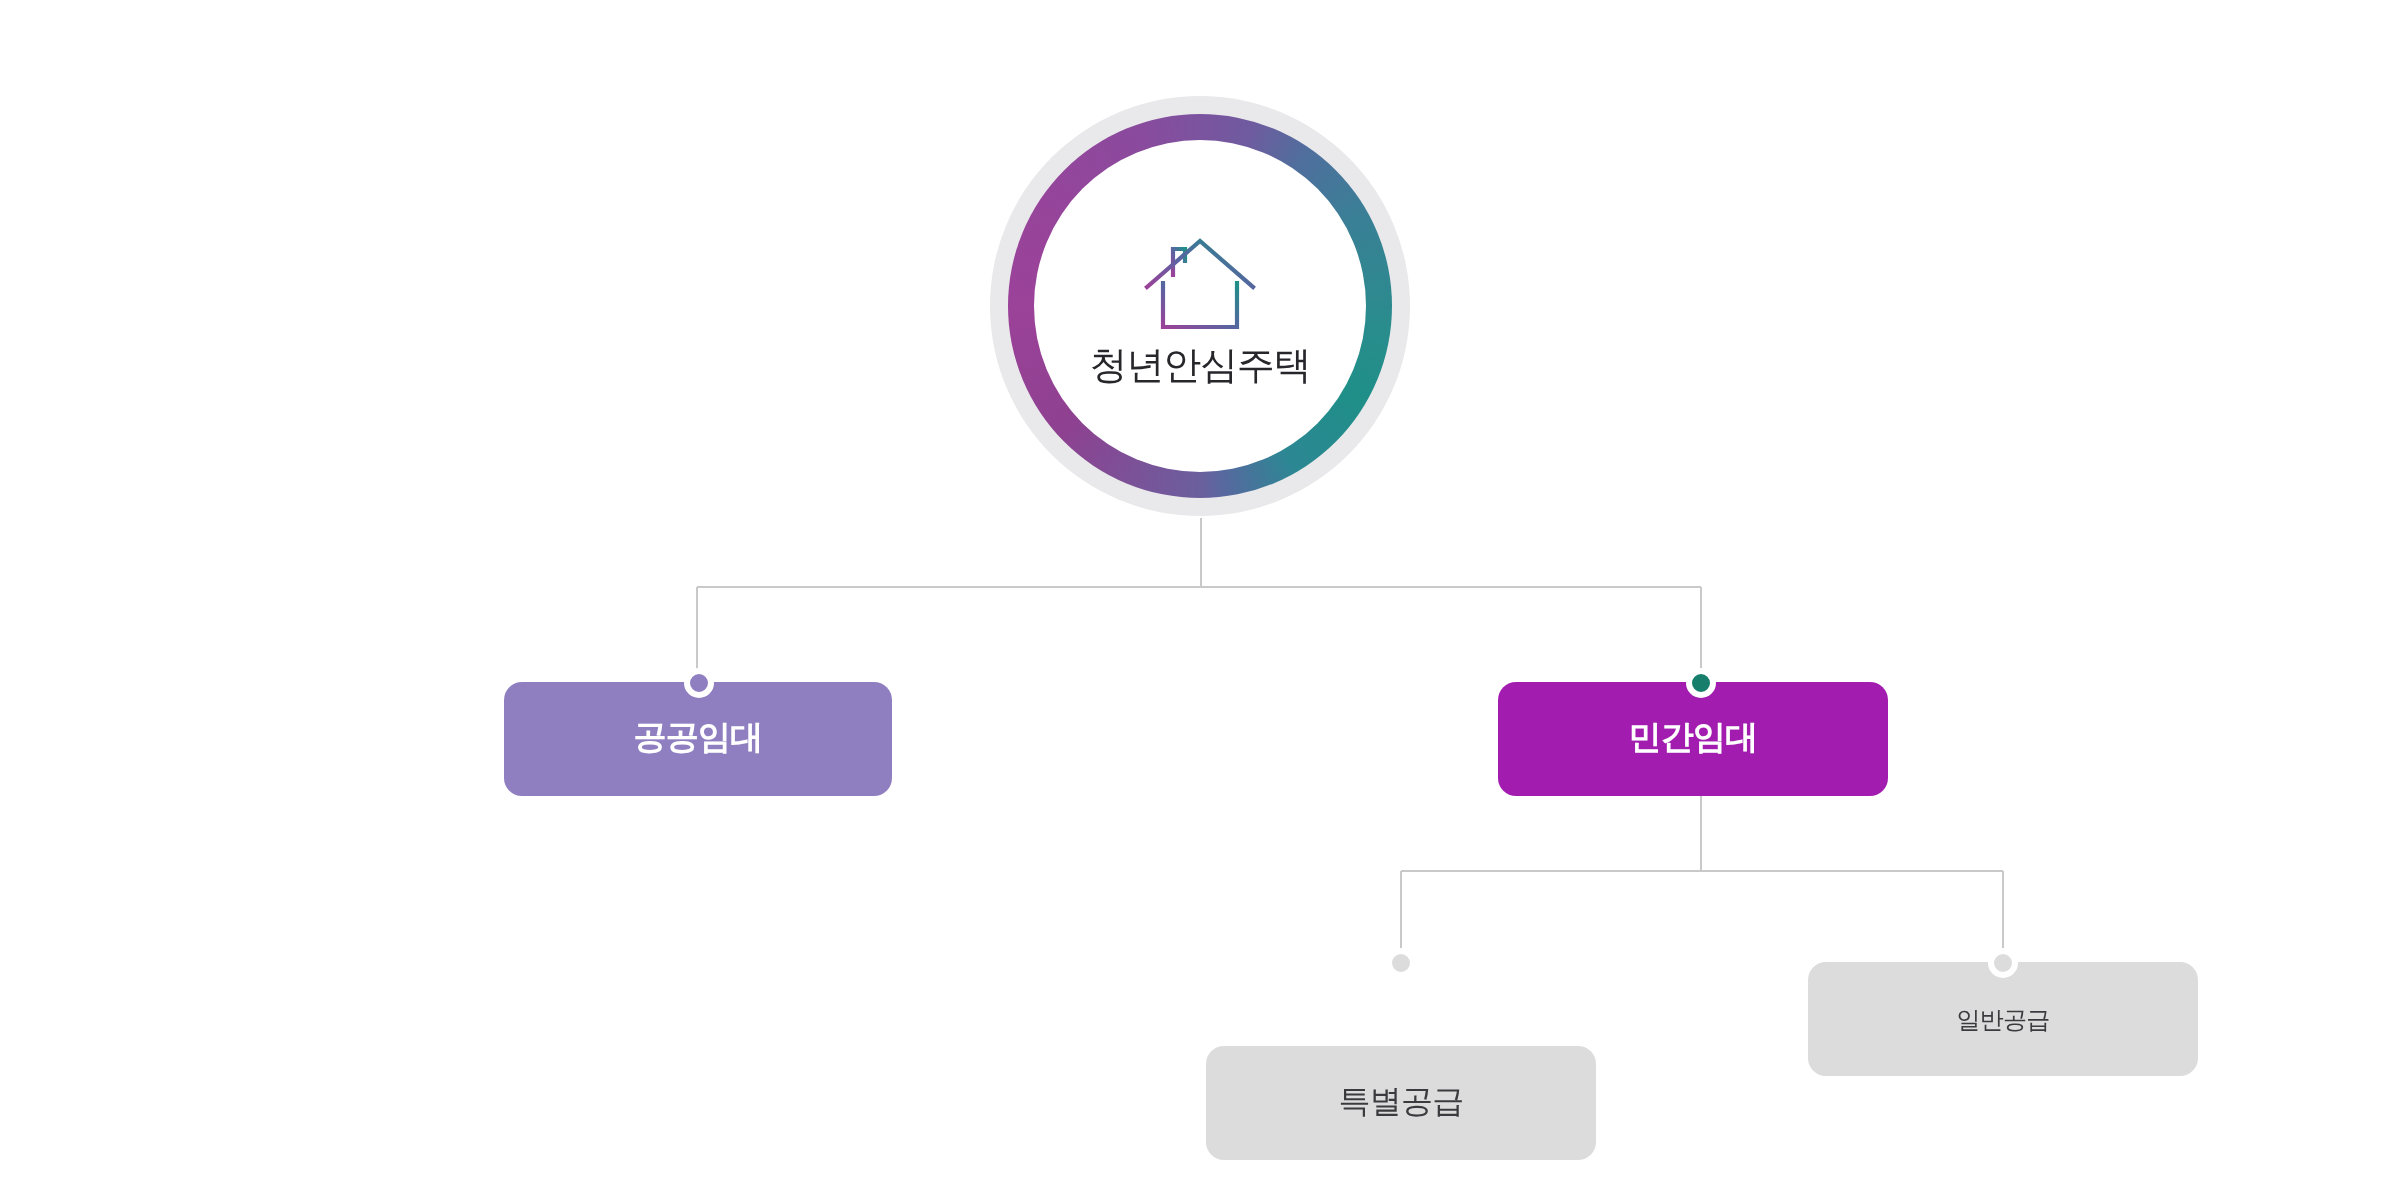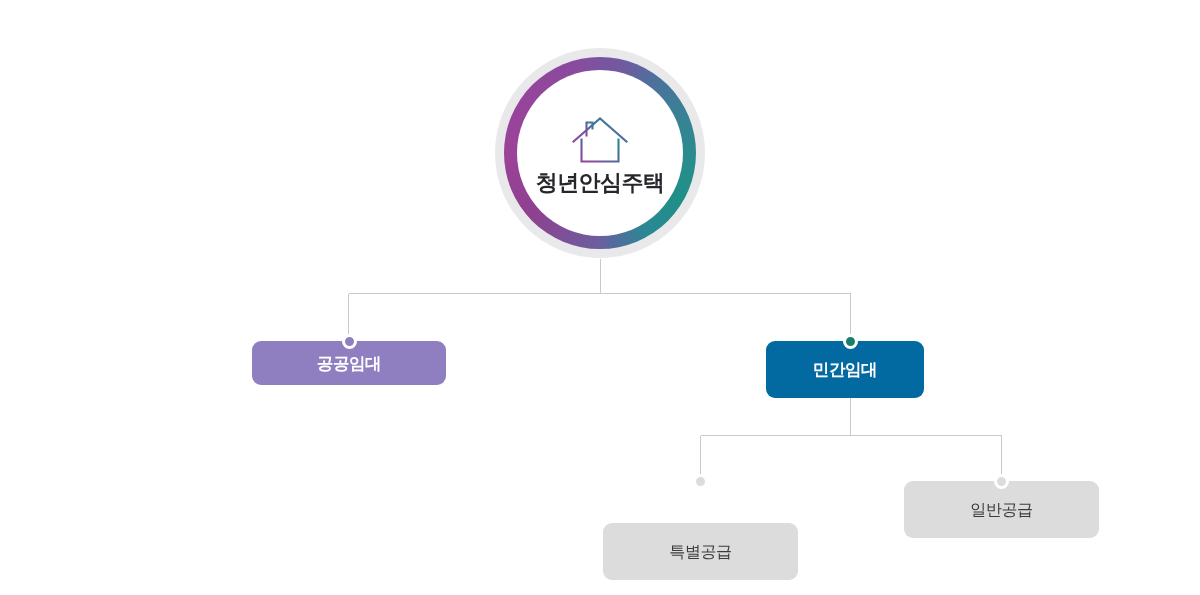--- a/index.html
+++ b/index.html
@@ -86,22 +86,22 @@
     align-items: center;
     justify-content: center;
   }
   #house-icon {
     width: 62px;
     height: 52px;
     margin-top: 2px;
     margin-bottom: 6px;
   }
   #root-label {
-    font-size: 22px;
-    font-weight: 700;
+    font-size: 19px;
+    font-weight: 400;
     color: #27262b;
     letter-spacing: -0.6px;
     line-height: 1;
     white-space: nowrap;
   }
 
   
   .node-box {
     position: absolute;
     border-radius: 9px;
@@ -113,35 +113,35 @@
   }
   .node-box .node-box-label {
     line-height: 1;
     letter-spacing: -0.4px;
   }
 
   #node-public-lease {
     left: 252px;
     top: 341px;
     width: 194px;
-    height: 44px;
+    height: 57px;
     background: #8f7fc1;
   }
   #node-public-lease .node-box-label {
     color: #ffffff;
     font-size: 16.5px;
     font-weight: 700;
   }
 
   #node-private-lease {
-    left: 766px;
+    left: 749px;
     top: 341px;
-    width: 158px;
-    height: 57px;
-    background: #0369a1;
+    width: 195px;
+    height: 57px;
+    background: #a21caf;
   }
   #node-private-lease .node-box-label {
     color: #ffffff;
     font-size: 16.5px;
     font-weight: 700;
   }
 
   #node-special-supply {
     left: 603px;
     top: 481px;
@@ -158,21 +158,21 @@
 
   #node-general-supply {
     left: 904px;
     top: 481px;
     width: 195px;
     height: 57px;
     background: #dcdcdc;
   }
   #node-general-supply .node-box-label {
     color: #3b3b3f;
-    font-size: 16px;
+    font-size: 12px;
     font-weight: 400;
   }
 
   
   .connector-dot {
     position: absolute;
     width: 15px;
     height: 15px;
     border-radius: 50%;
     border: 3px solid #ffffff;

